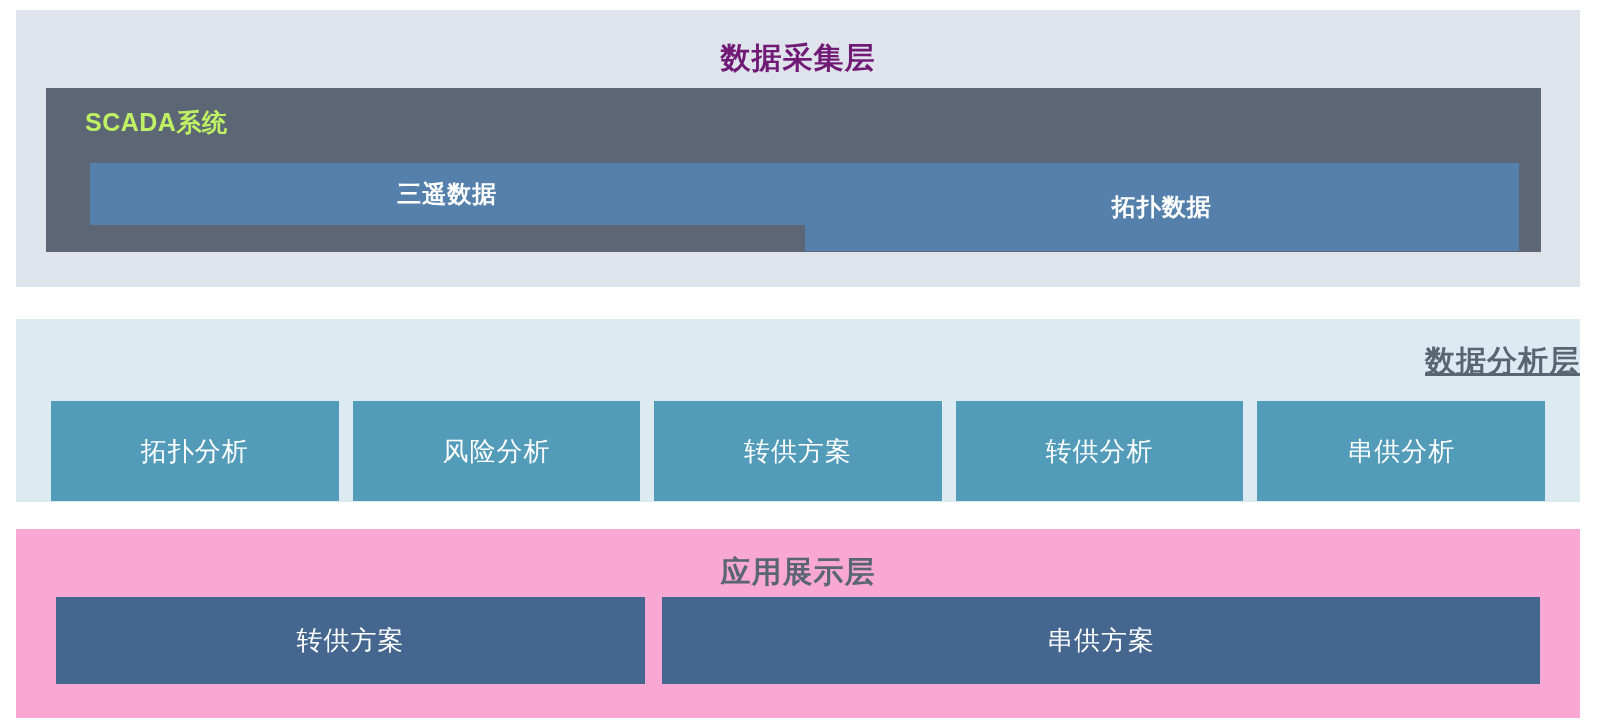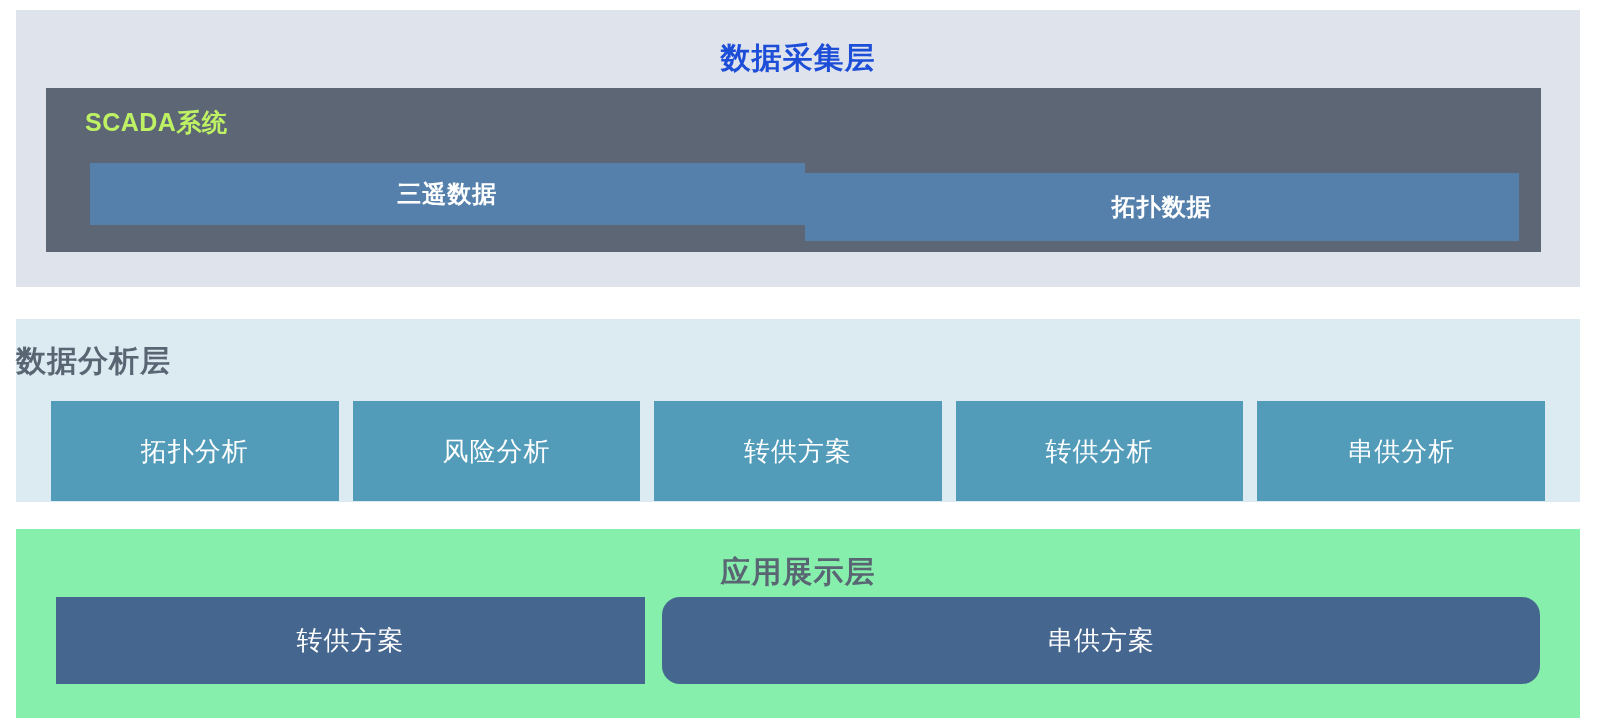--- a/index.html
+++ b/index.html
@@ -31,21 +31,21 @@
     box-sizing: border-box;
   }
   .layer-collect .layer-title {
     position: absolute;
     left: 0;
     top: 28px;
     width: 100%;
     text-align: center;
     font-size: 30px;
     font-weight: bold;
-    color: #1d4ed8;
+    color: #701a75;
     letter-spacing: 1px;
   }
   .scada-box {
     position: absolute;
     left: 30px;
     top: 78px;
     width: 1495px;
     height: 164px;
     background: #5d6674;
   }
@@ -72,44 +72,44 @@
     background: #5480ab;
     display: flex;
     align-items: center;
     justify-content: center;
     font-size: 24px;
     font-weight: bold;
     color: #ffffff;
     letter-spacing: 1px;
   }
   .scada-item.tall {
-    height: 68px;
-    margin-top: 10px;
+    height: 88px;
   }
 
   
   .layer-analyze {
     position: absolute;
     left: 16px;
     top: 319px;
     width: 1564px;
     height: 183px;
     background: #dcebf1;
     box-sizing: border-box;
   }
   .layer-analyze .layer-title {
     position: absolute;
     left: 0;
     top: 22px;
     width: 100%;
-    text-align: left;
+    text-align: right;
     font-size: 30px;
     font-weight: bold;
     color: #5a6573;
     letter-spacing: 1px;
+    text-decoration: underline;
   }
   .analyze-items {
     position: absolute;
     left: 35px;
     right: 35px;
     top: 82px;
     display: flex;
     gap: 14px;
   }
   .analyze-item {
@@ -125,21 +125,21 @@
     letter-spacing: 1px;
   }
 
   
   .layer-app {
     position: absolute;
     left: 16px;
     top: 529px;
     width: 1564px;
     height: 189px;
-    background: #86efac;
+    background: #f9a8d4;
     box-sizing: border-box;
   }
   .layer-app .layer-title {
     position: absolute;
     left: 0;
     top: 23px;
     width: 100%;
     text-align: center;
     font-size: 30px;
     font-weight: bold;
@@ -159,21 +159,21 @@
     background: #44668f;
     display: flex;
     align-items: center;
     justify-content: center;
     font-size: 26px;
     font-weight: normal;
     color: #ffffff;
     letter-spacing: 1px;
   }
   .app-item.span-1 { flex: 1 1 0; }
-  .app-item.span-2 { flex: 1.49 1 0; border-radius: 18px; }
+  .app-item.span-2 { flex: 1.49 1 0; }
 </style>
 </head>
 <body>
 
 <div class="canvas">
 
   <section class="layer-collect">
     <div class="layer-title">数据采集层</div>
 
     <div class="scada-box">

